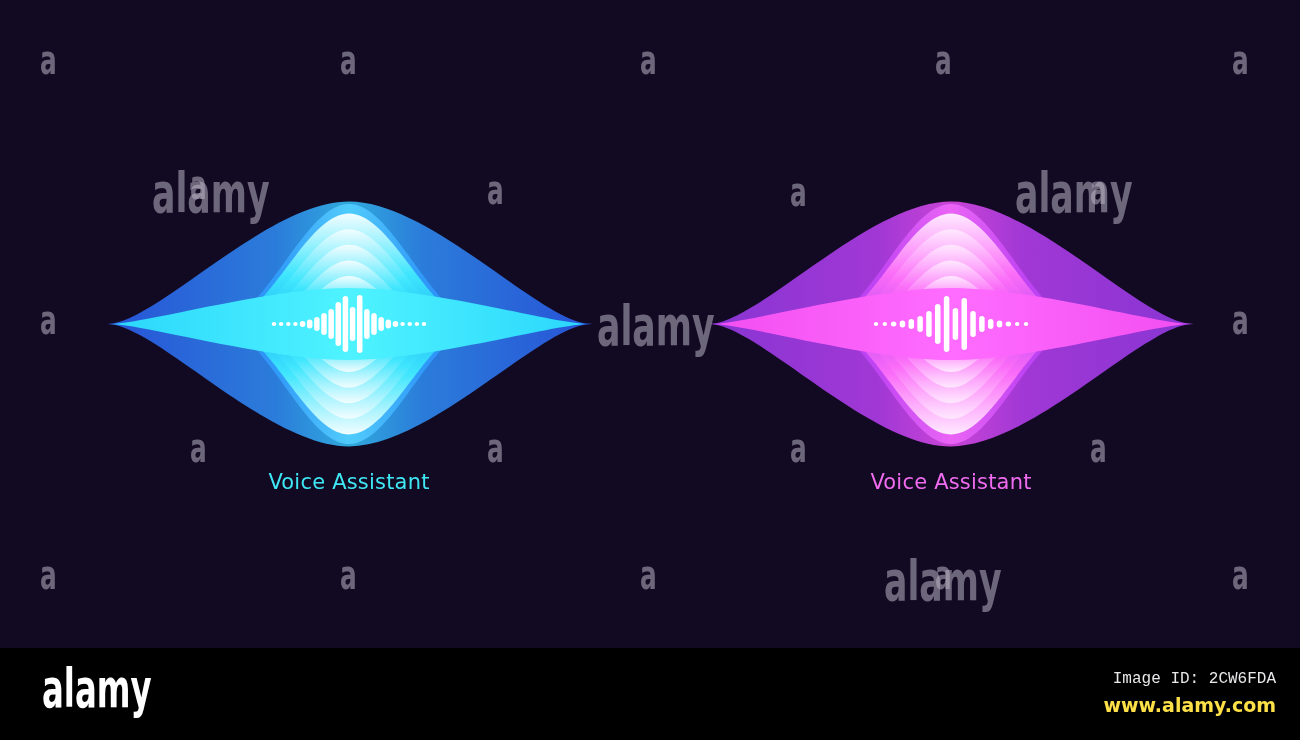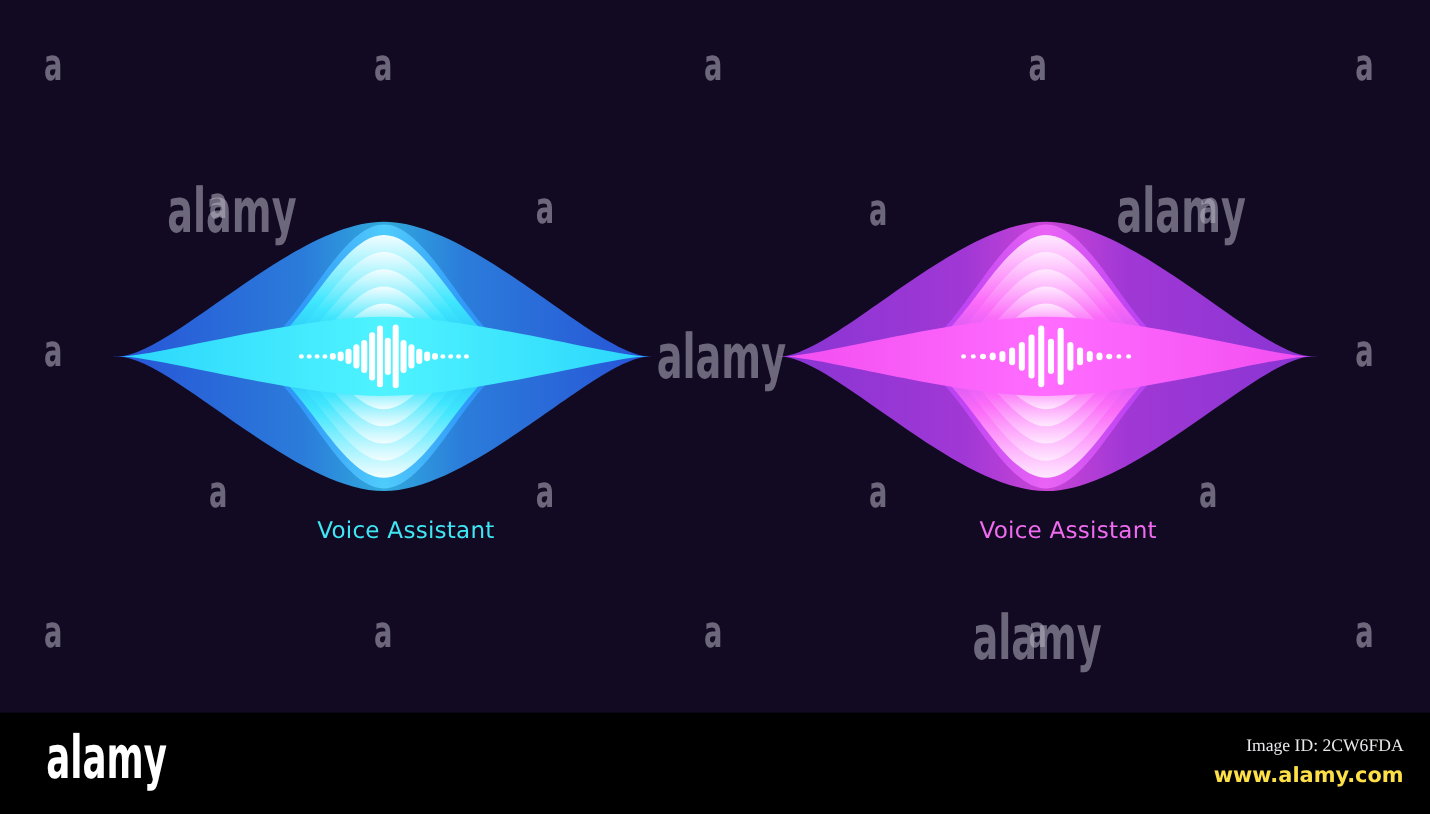--- a/index.html
+++ b/index.html
@@ -36,40 +36,39 @@
   .wm-word{ font-size:56px; letter-spacing:0px; }
 
   
   .caption{
     position:absolute;
     font-family:"DejaVu Sans", sans-serif;
     font-size:21px;
     letter-spacing:.2px;
     white-space:nowrap;
     transform:translateX(-50%);
-    margin-left:20px;
   }
   #capLeft{ left:349px; top:470px; color:#3fe7f5; }
   #capRight{ left:951px; top:470px; color:#f06bf0; }
 
   
   #footer{
     position:absolute; left:0; top:648px; width:1300px; height:92px;
     background:#000;
   }
   #logo{
     position:absolute; left:42px; top:14px;
     font-family:"DejaVu Sans", sans-serif;
     font-weight:700; font-size:54px; color:#fff;
     transform:scaleX(.60); transform-origin:left top;
     line-height:1;
   }
   #imgid{
     position:absolute; right:24px; top:22px;
-    font-family:Liberation Serif, serif;
+    font-family:Liberation Mono, monospace;
     font-size:16px; color:#e9e9ec; text-align:right;
     white-space:nowrap;
   }
   #site{
     position:absolute; right:24px; top:46px;
     font-family:"DejaVu Sans", sans-serif;
     font-weight:700; font-size:19px; color:#fde047; text-align:right;
     white-space:nowrap;
   }
 </style>

